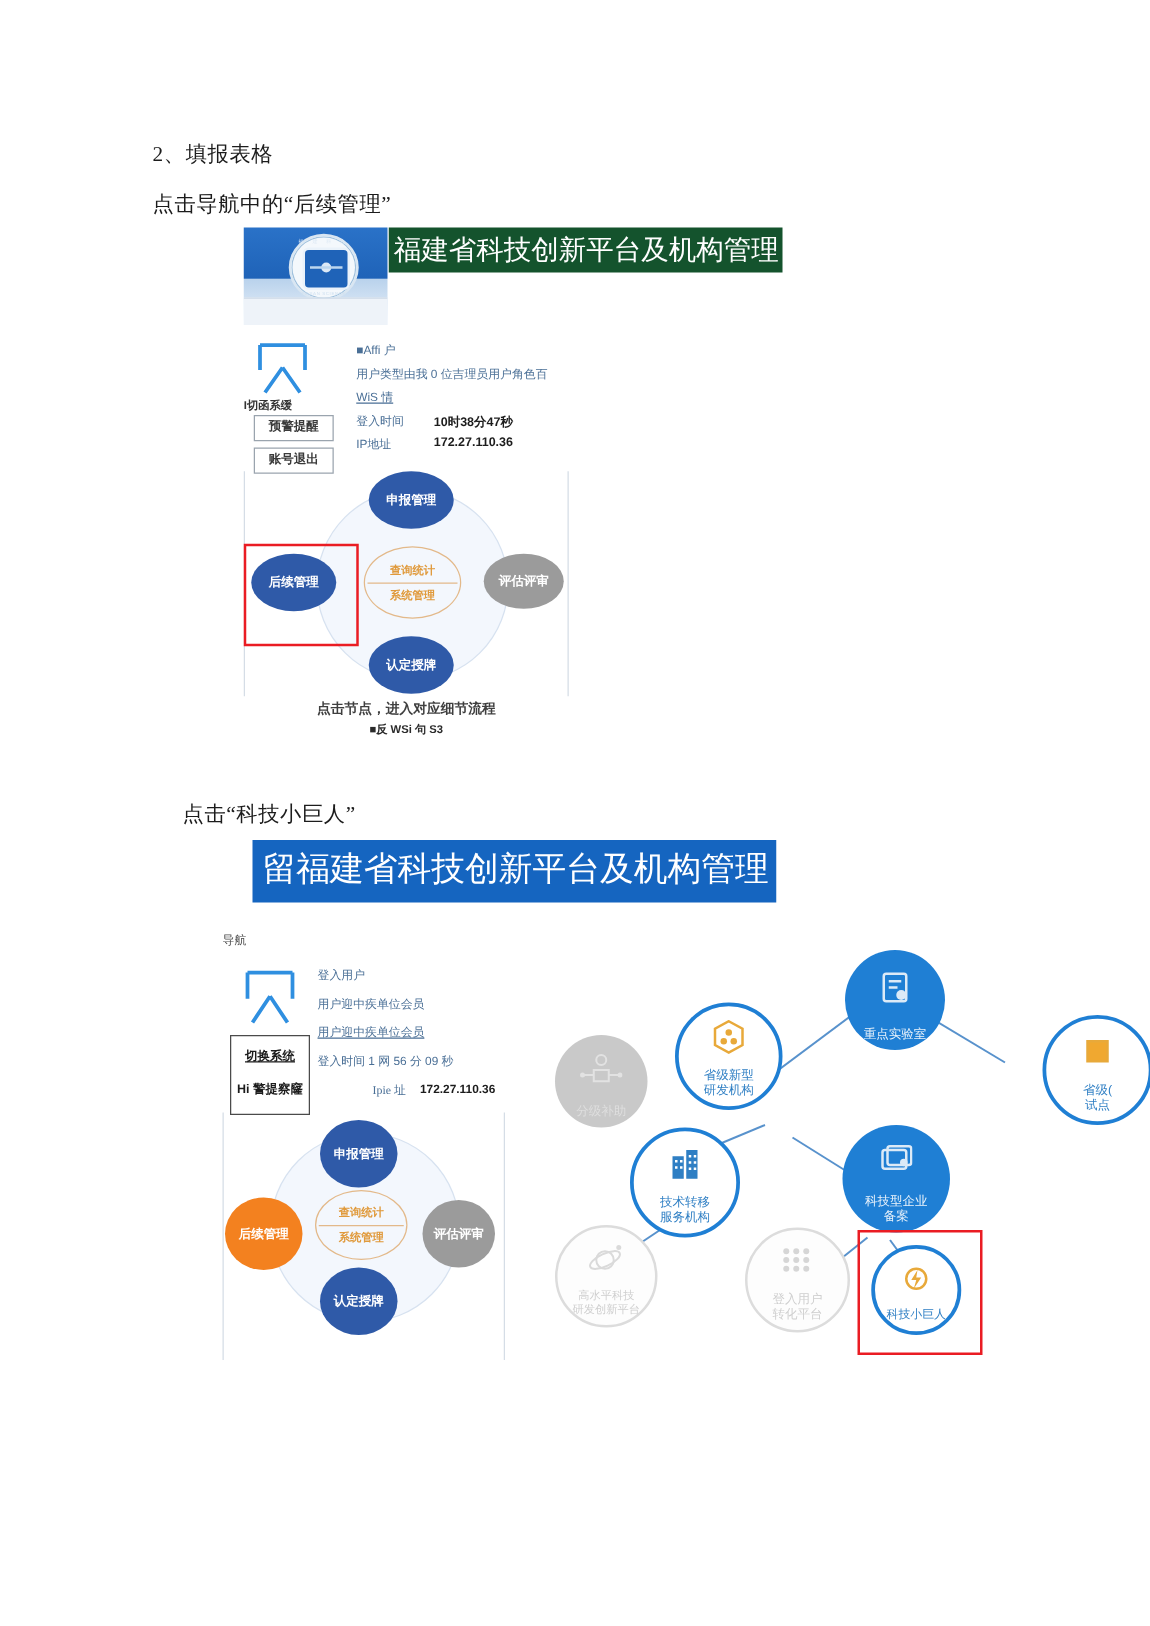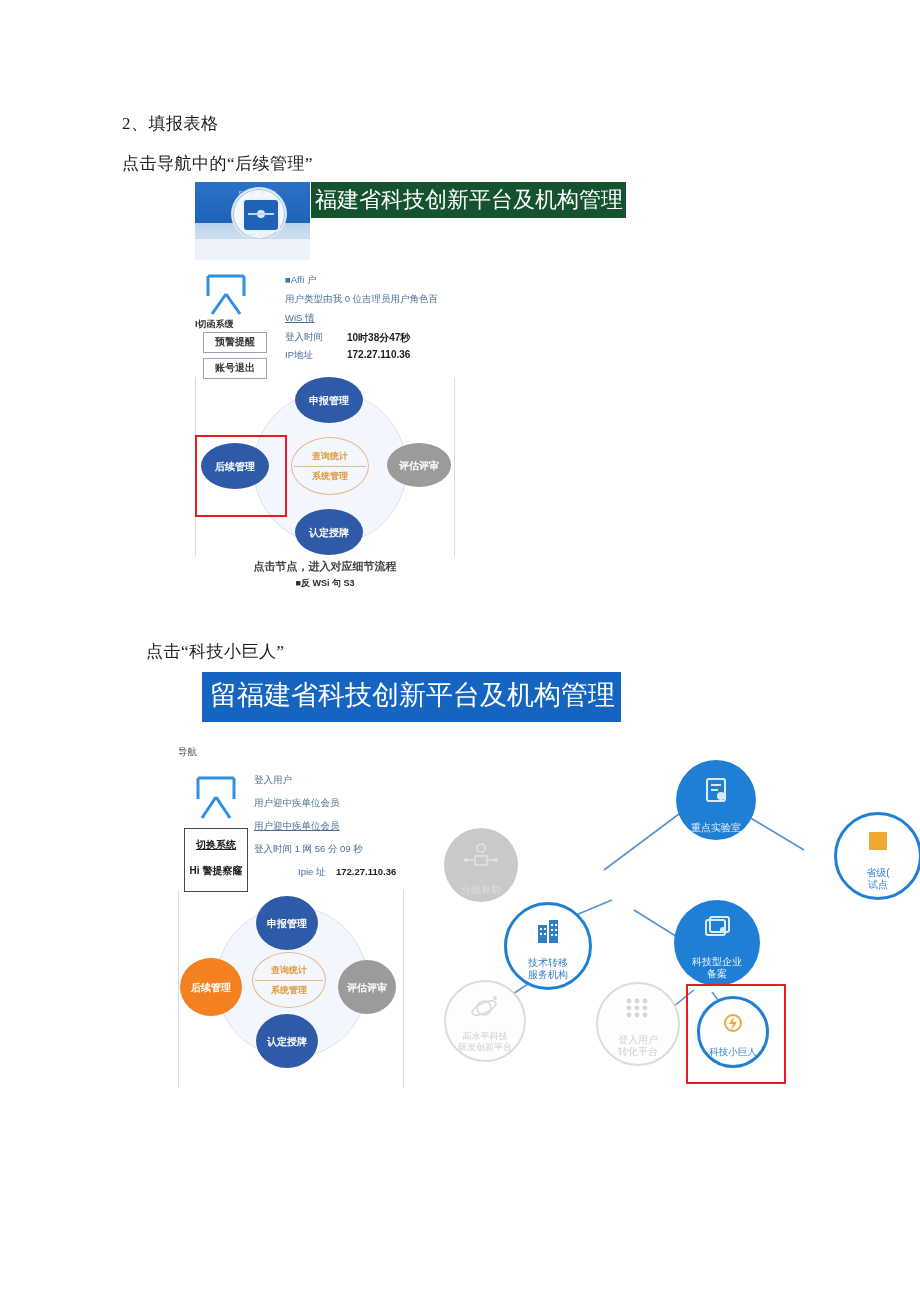--- a/index.html
+++ b/index.html
@@ -189,21 +189,21 @@
   }
   .boxcol .b2{
     margin-top:12px;text-align:center;font-size:10px;font-weight:bold;color:#1c1c1c;
     font-family:"Liberation Sans",sans-serif;
   }
   .uinfo2{position:absolute;left:76px;top:-2px;width:190px;}
   .uinfo2 .l{font-size:9.5px;color:#4a6f96;margin-bottom:10px;
     font-family:"Liberation Sans",sans-serif;white-space:nowrap;}
   .uinfo2 .u{text-decoration:underline;}
   .kv2{display:flex;}
-  .kv2 .k{width:38px;font-size:9.5px;color:#4a6f96;font-family:Liberation Sans, sans-serif;padding-left:44px;}
+  .kv2 .k{width:38px;font-size:9.5px;color:#4a6f96;font-family:Liberation Serif, serif;padding-left:44px;}
   .kv2 .v{font-size:9.5px;font-weight:bold;color:#1c1c1c;font-family:"Liberation Sans",sans-serif;}
 
   
   #network{position:absolute;left:266px;top:88px;width:476px;height:330px;}
   .net-svg{position:absolute;left:0;top:0;}
   .nnode{
     position:absolute;border-radius:50%;
     display:flex;flex-direction:column;align-items:center;justify-content:flex-end;
     text-align:center;font-family:"Liberation Sans",sans-serif;
     font-weight:normal;line-height:1.15;
@@ -353,20 +353,34 @@
             <rect x="11" y="13" width="12" height="9" fill="none" stroke="#e2e2e2" stroke-width="1.6"></rect>
             <line x1="2" y1="17" x2="11" y2="17" stroke="#e2e2e2" stroke-width="1.6"></line>
             <line x1="23" y1="17" x2="32" y2="17" stroke="#e2e2e2" stroke-width="1.6"></line>
             <circle cx="2" cy="17" r="2" fill="#e2e2e2"></circle>
               <circle cx="32" cy="17" r="2" fill="#e2e2e2"></circle>
           </svg>
         </div>
         <div class="nn-label">分级补助</div>
       </div>
 
+      <div class="nnode nn-ring" style="left:96px;top:42px;width:86px;height:86px;font-size:10px;">
+        <div class="nn-icon">
+          <svg width="26" height="28" viewBox="0 0 26 28">
+            <polygon points="13,1 24,7 24,20 13,26 2,20 2,7" fill="none" stroke="#e8a93a" stroke-width="2"></polygon>
+            <circle cx="13" cy="10" r="2.6" fill="#e8a93a"></circle>
+            <circle cx="9" cy="17" r="2.6" fill="#e8a93a"></circle>
+            <circle cx="17" cy="17" r="2.6" fill="#e8a93a"></circle>
+          </svg>
+        </div>
+        <div class="nn-label" style="line-height:1.15;">
+          <div>省级新型</div>
+          <div>研发机构</div>
+        </div>
+      </div>
 
       <div class="nnode nn-solid" style="left:232px;top:0px;width:80px;height:80px;font-size:10px;">
         <div class="nn-icon">
           <svg width="26" height="28" viewBox="0 0 26 28">
             <rect x="4" y="2" width="18" height="22" rx="2" fill="none" stroke="#dceaf7" stroke-width="2"></rect>
             <line x1="8" y1="8" x2="18" y2="8" stroke="#dceaf7" stroke-width="2"></line>
             <line x1="8" y1="13" x2="15" y2="13" stroke="#dceaf7" stroke-width="2"></line>
             <circle cx="18" cy="19" r="4" fill="#dceaf7"></circle>
           </svg>
         </div>

